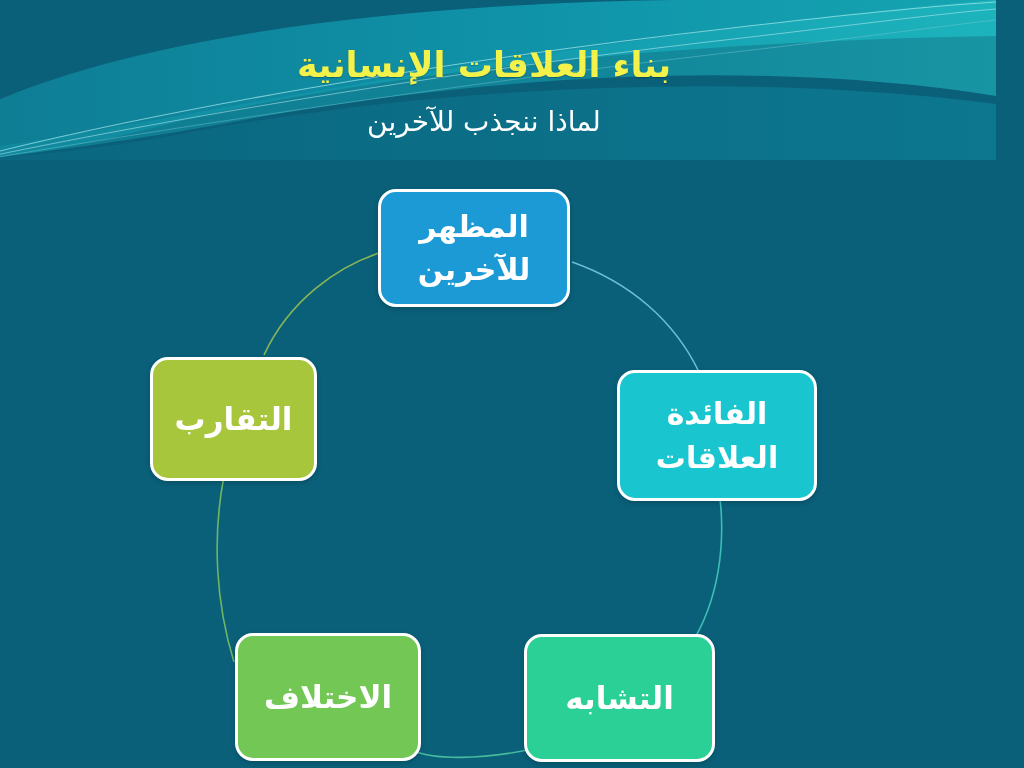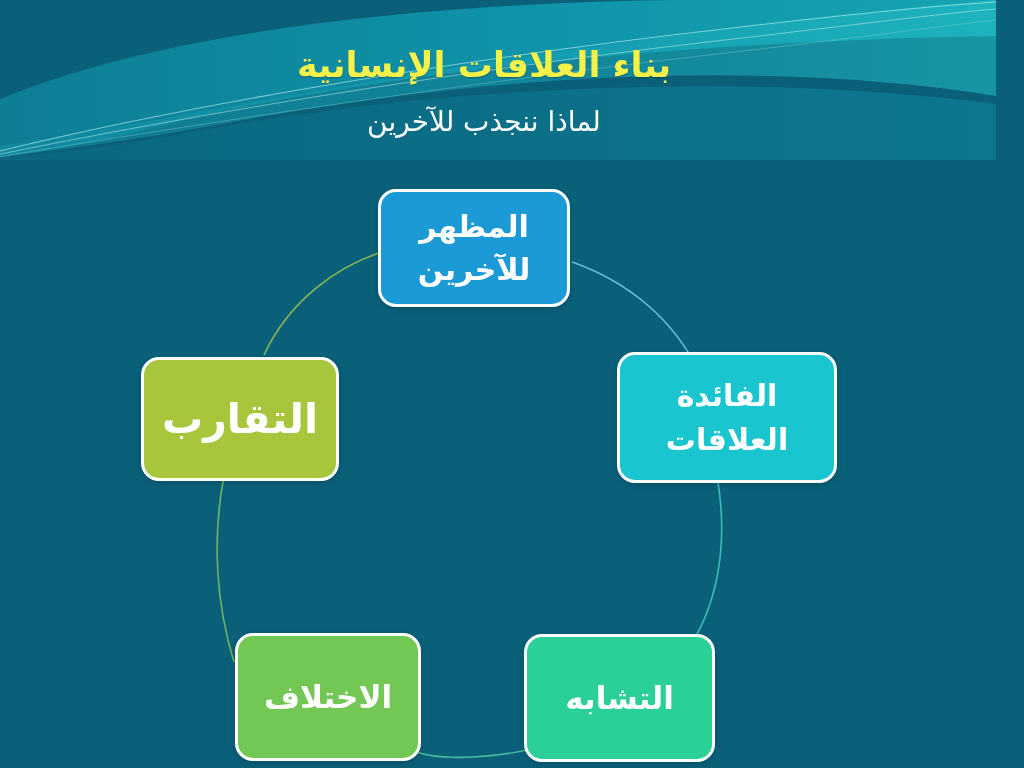--- a/index.html
+++ b/index.html
@@ -98,38 +98,38 @@
   }
 
   
   #node-appearance {
     left: 406px;  top: 189px;  width: 192px; height: 118px;
     font-size: 30px;
   }
   #node-appearance .line { line-height: 1.45; }
 
   #node-benefit {
-    left: 645px;  top: 352px;  width: 220px; height: 131px;
+    left: 645px;  top: 370px;  width: 200px; height: 131px;
     font-size: 30px;
   }
   #node-benefit .line { line-height: 1.45; }
 
   #node-similarity {
     left: 552px;  top: 634px;  width: 191px; height: 128px;
     font-size: 31px;
   }
 
   #node-difference {
     left: 263px;  top: 633px;  width: 186px; height: 128px;
     font-size: 31px;
   }
 
   #node-proximity {
-    left: 169px;  top: 357px;  width: 198px; height: 124px;
-    font-size: 41px;
+    left: 178px;  top: 357px;  width: 167px; height: 124px;
+    font-size: 31px;
   }
 </style>
 </head>
 <body>
 
 <div id="slide">
 
   <svg id="wave-decoration" viewBox="0 0 1024 160" preserveAspectRatio="none">
     <defs>
       <linearGradient id="wv1" x1="0" y1="0" x2="1" y2="0">

